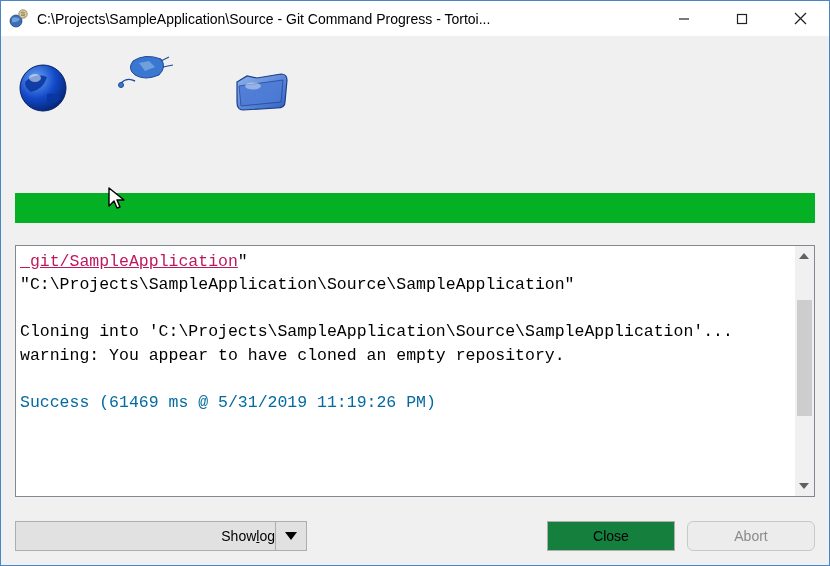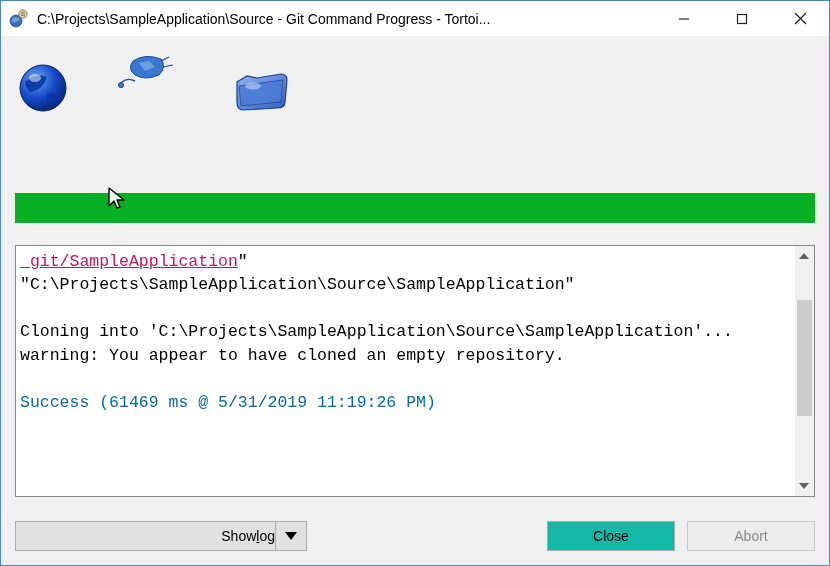--- a/index.html
+++ b/index.html
@@ -153,31 +153,32 @@
     width: 30px;
     display: flex;
     align-items: center;
     justify-content: center;
   }
   .spacer { flex: 1 1 auto; }
   .std-btn {
     width: 128px;
     height: 30px;
     border: 1px solid #adadad;
-    background: #14b8a6;
+    background: #15803d;
     display: inline-flex;
     align-items: center;
     justify-content: center;
     font-size: 14px;
     margin-left: 12px;
   }
   .std-btn.disabled {
     color: #8a8a8a;
     background: #ececec;
     border-color: #c9c9c9;
+    border-radius: 6px;
   }
 </style>
 </head>
 <body>
 
 <div class="titlebar">
   <span class="app-icon">
     <svg viewBox="0 0 20 20" width="20" height="20">
       <circle cx="7" cy="12" r="6" fill="#3b6fb5" stroke="#123a7a" stroke-width="0.7"></circle>
       <path d="M3 9 Q7 7 11 10 Q8 14 3 13 Z" fill="#6fa0de"></path>

